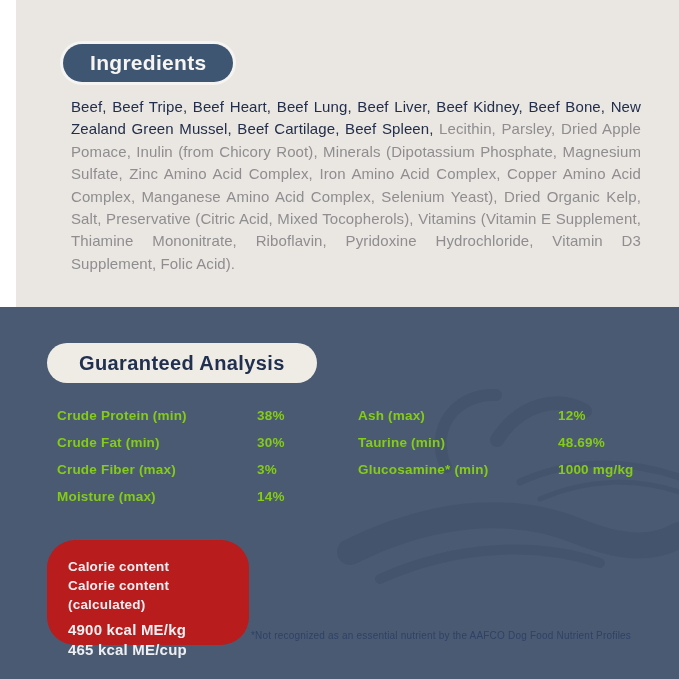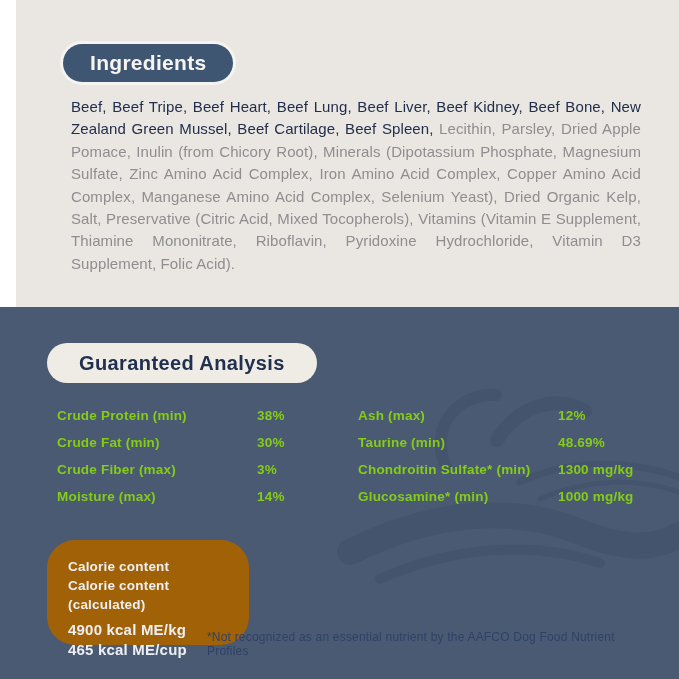--- a/index.html
+++ b/index.html
@@ -101,40 +101,40 @@
     display: grid;
     grid-template-columns: 200px auto;
     height: 27px;
     align-items: center;
   }
 
   .calorie-box {
     position: absolute;
     left: 47px; top: 233px;
     width: 202px; height: 105px;
-    background: #a16207;
+    background: #b91c1c;
     border-radius: 28px;
     padding: 17px 12px 0 21px;
     color: #edeff2;
   }
   .cal-line {
     font-size: 13.5px;
     font-weight: 600;
     line-height: 19px;
     letter-spacing: 0.2px;
   }
   .cal-values { margin-top: 6px; }
   .cal-values .cal-line { font-size: 15px; line-height: 20px; }
 
   .footnote {
     position: absolute;
-    right: 52px; top: 323px;
+    right: 28px; top: 323px;
     width: 420px;
-    text-align: left;
-    font-size: 12px;
+    text-align: center;
+    font-size: 10px;
     letter-spacing: 0.2px;
     color: #2e4267;
   }
 </style>
 </head>
 <body>
 
 <div class="canvas">
 
   <section class="section-ingredients">
@@ -185,24 +185,20 @@
     <div class="analysis-col col-right">
       <div class="analysis-row">
         <span class="a-label">Ash (max)</span>
         <span class="a-value">12%</span>
       </div>
       <div class="analysis-row">
         <span class="a-label">Taurine (min)</span>
         <span class="a-value">48.69%</span>
       </div>
       <div class="analysis-row">
-        <span class="a-label">Chondroitin Sulfate* (min)</span>
-        <span class="a-value">1300 mg/kg</span>
-      </div>
-      <div class="analysis-row">
         <span class="a-label">Glucosamine* (min)</span>
         <span class="a-value">1000 mg/kg</span>
       </div>
     </div>
 
     <div class="calorie-box">
       <div class="cal-titles">
         <div class="cal-line">Calorie content</div>
         <div class="cal-line">Calorie content (calculated)</div>
       </div>

